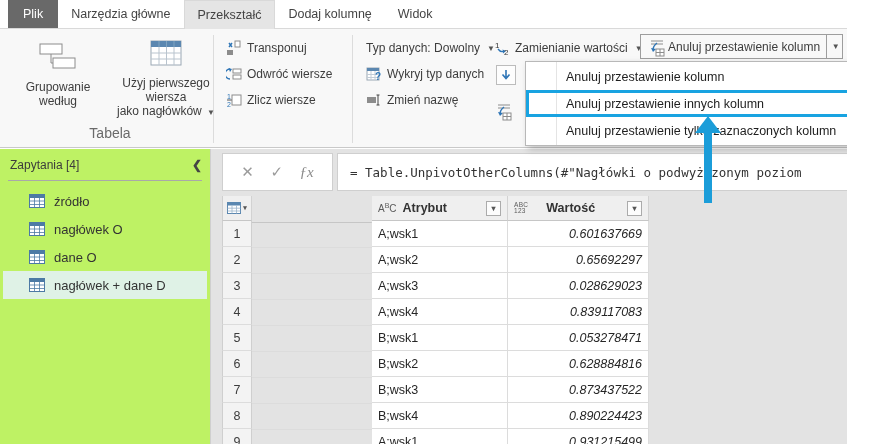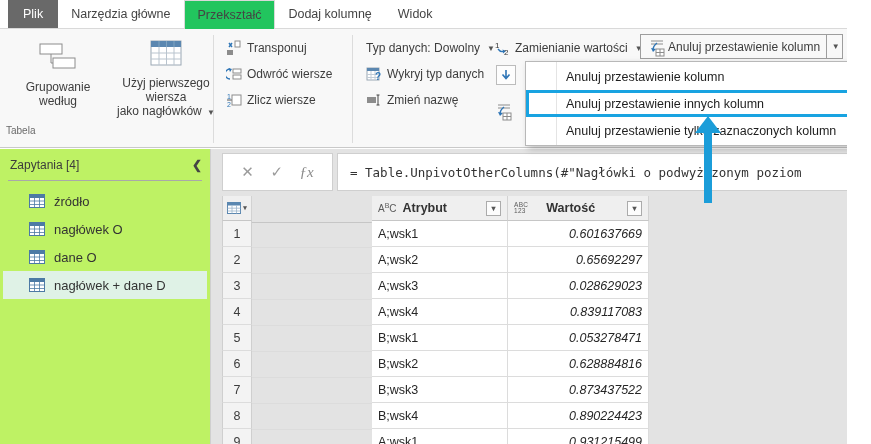--- a/index.html
+++ b/index.html
@@ -7,28 +7,28 @@
   .app {
     position: relative; width: 847px; height: 444px;
     background: #fff; overflow: hidden;
     font-family: "Liberation Sans", sans-serif; font-size: 12px; color: #3d3d3d;
   }
 
   
   .tabbar { position: absolute; top: 0; left: 0; right: 0; height: 28px; display: flex; align-items: stretch; background: #fff; z-index: 3; }
   .tab { display: flex; align-items: center; padding: 0 13px; cursor: default; font-size: 12.5px; color: #444; }
   .tab.dark { background: var(--plik-gray, #696969); color: #fff; margin-left: 8px; padding: 0 15px; }
-  .tab.active { background: #22c55e; border: 1px solid #d9d9d9; border-bottom: none; height: 29px; position: relative; z-index: 4; }
+  .tab.active { background: #e5e5e5; border: 1px solid #d9d9d9; border-bottom: none; height: 29px; position: relative; z-index: 4; }
 
   
   .ribbon { position: absolute; top: 28px; left: 0; right: 0; height: 120px; background: #f8f8f8; border-top: 1px solid #d9d9d9; border-bottom: 1px solid #c9c9c9; z-index: 2; }
   .vsep { position: absolute; top: 6px; width: 1px; height: 108px; background: #dcdcdc; }
   .big-btn { position: absolute; top: 6px; display: flex; flex-direction: column; align-items: center; justify-content: flex-start; height: 86px; cursor: default; }
   .big-btn .blabel { text-align: center; line-height: 14px; margin-top: 6px; color: #3d3d3d; }
-  .group-label { position: absolute; top: 96px; text-align: left; color: #6a6a6a; font-size: 10px; }
+  .group-label { position: absolute; top: 96px; text-align: center; color: #6a6a6a; font-size: 14px; }
   .small-btn { position: absolute; display: flex; align-items: center; gap: 5px; height: 20px; white-space: nowrap; cursor: default; color: #3d3d3d; }
   .caret { font-size: 8px; color: #555; margin-left: 2px; }
   .icon16 { width: 16px; height: 16px; flex: 0 0 16px; display: inline-block; }
   .split-btn { position: absolute; left: 640px; top: 5px; height: 25px; display: flex; align-items: center; border: 1px solid #9d9d9d; background: #f8f8f8; }
   .split-btn .main { display: flex; align-items: center; gap: 5px; padding: 0 6px; height: 100%; white-space: nowrap; }
   .split-btn .dd { width: 16px; height: 100%; border-left: 1px solid #9d9d9d; display: flex; align-items: center; justify-content: center; }
   .boxed-icon { width: 20px; height: 20px; border: 1px solid #bcbcbc; background: #fdfdfd; display: flex; align-items: center; justify-content: center; }
 
   
   .menu { position: absolute; left: 525px; top: 61px; width: 352px; z-index: 40; background: #fff; border: 1px solid #b8b8b8; box-shadow: 3px 3px 7px rgba(0,0,0,0.22); padding: 1px 0; }

